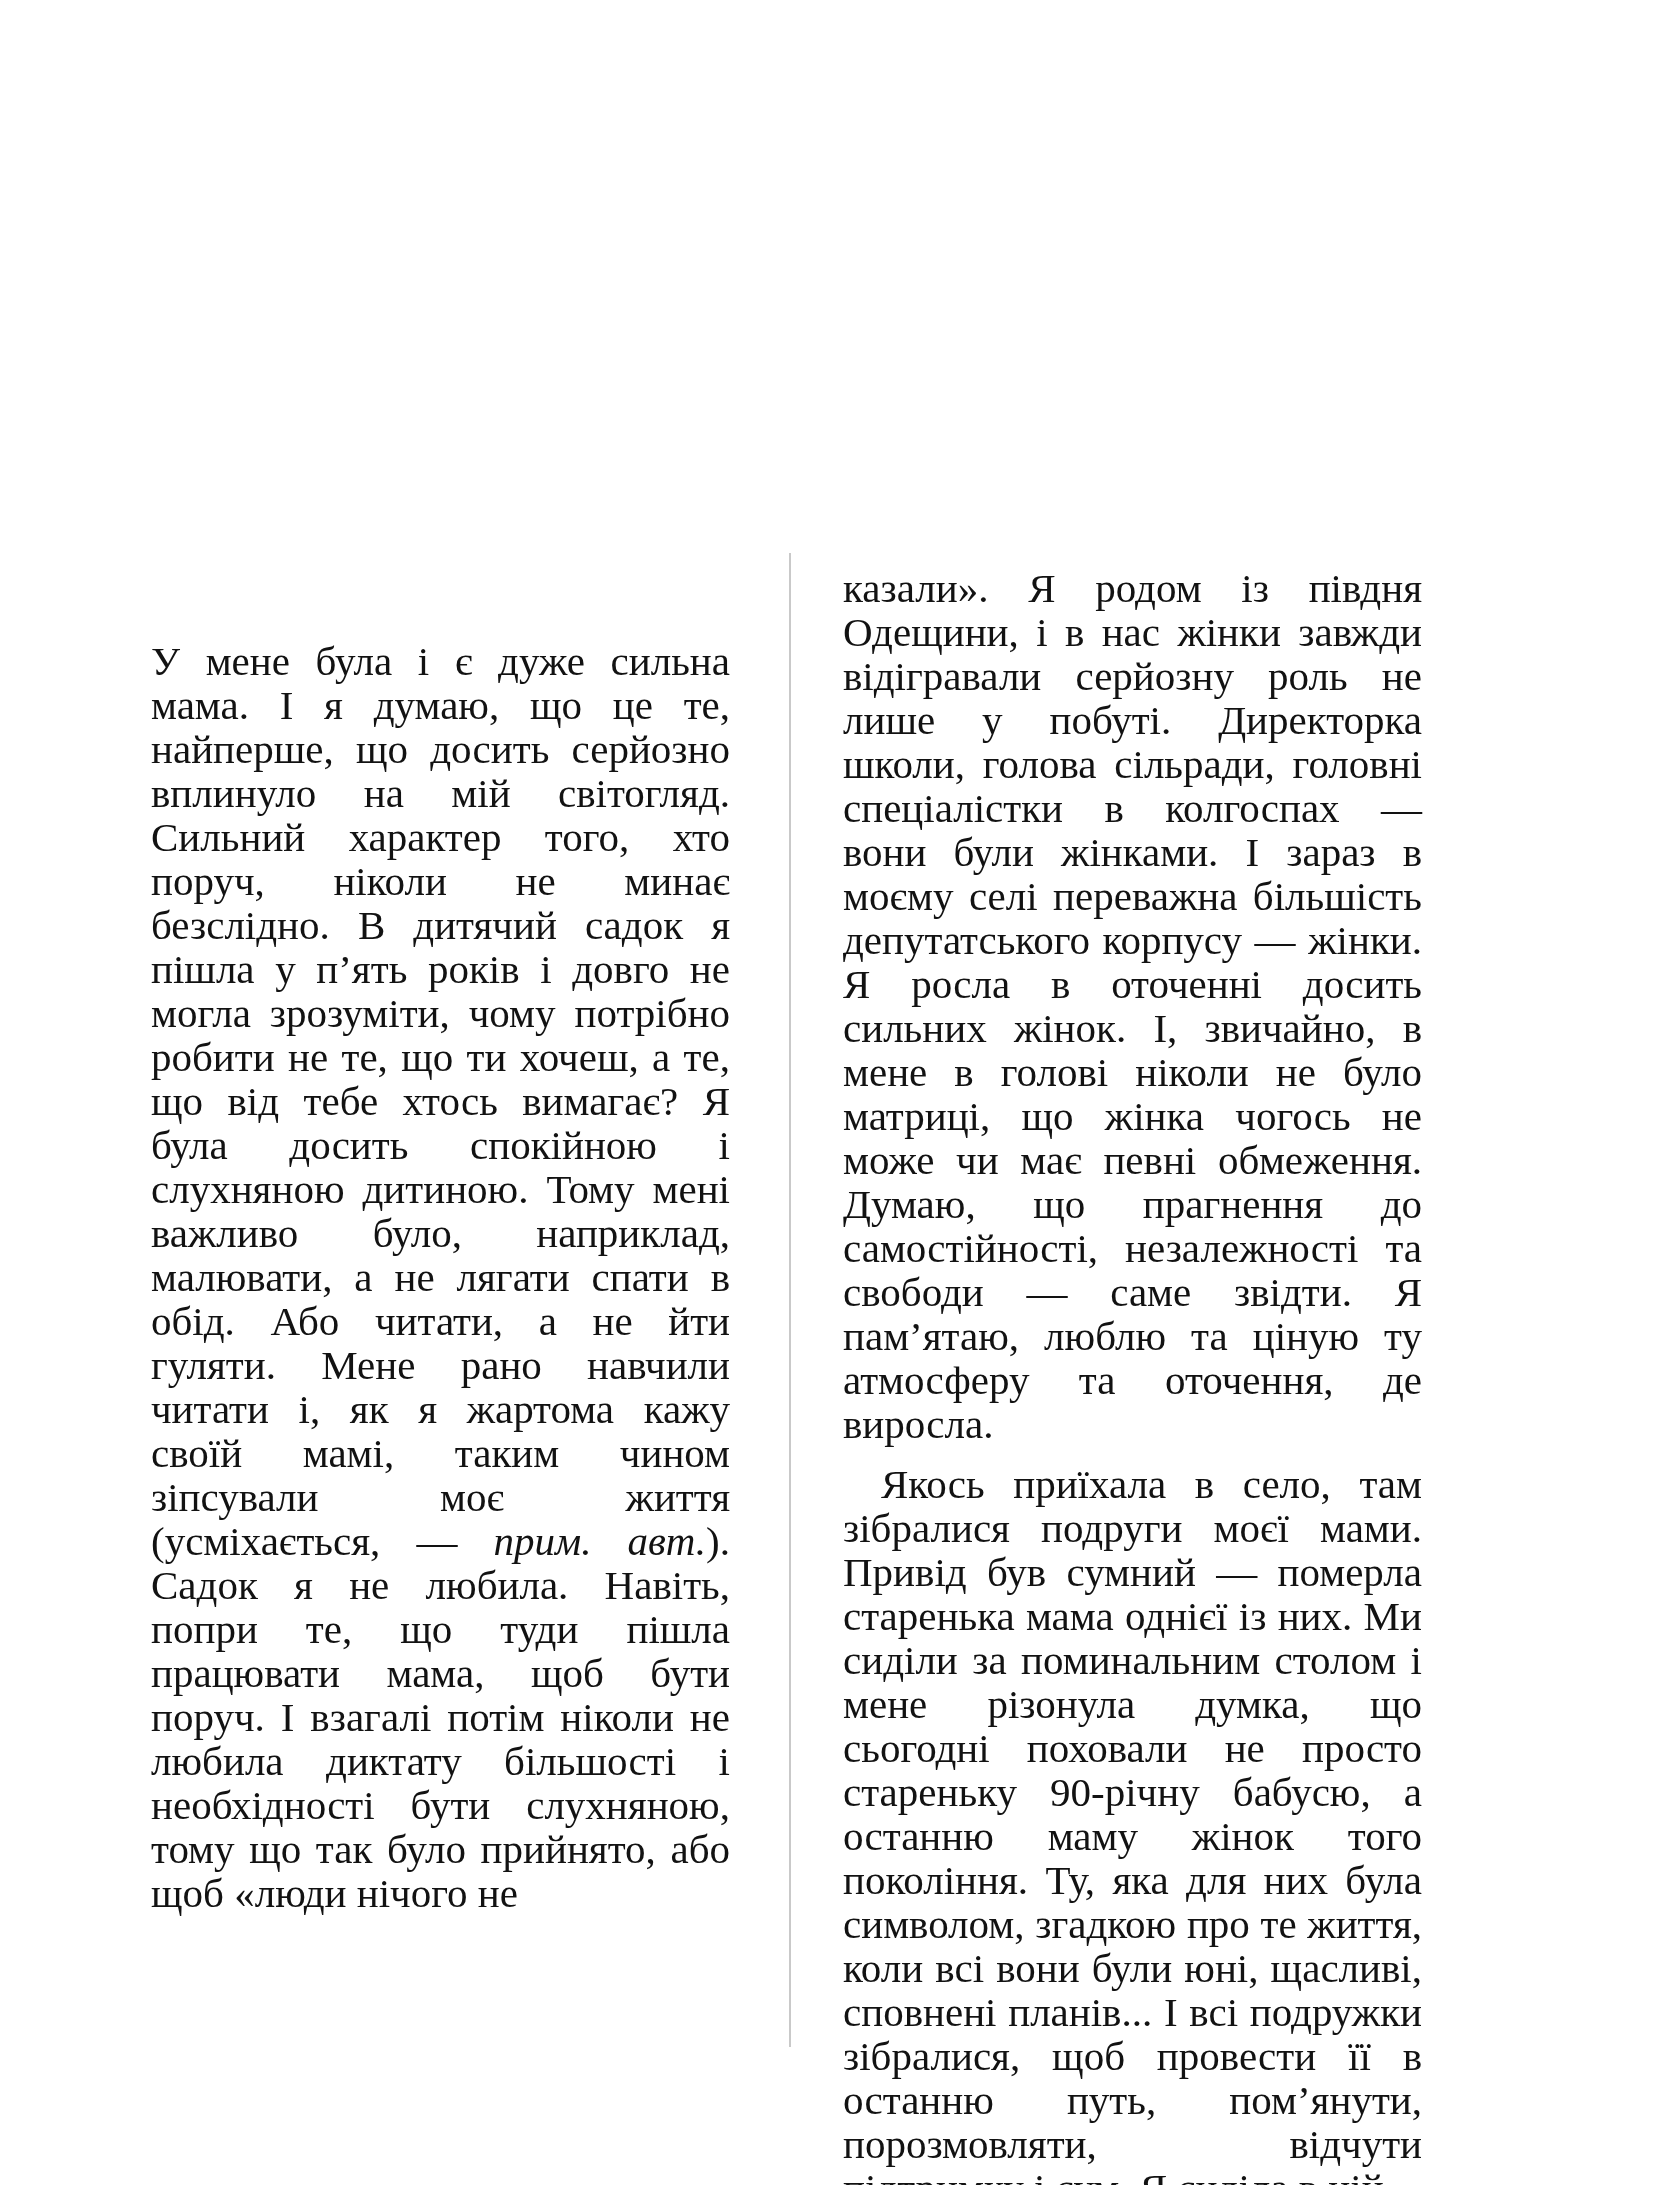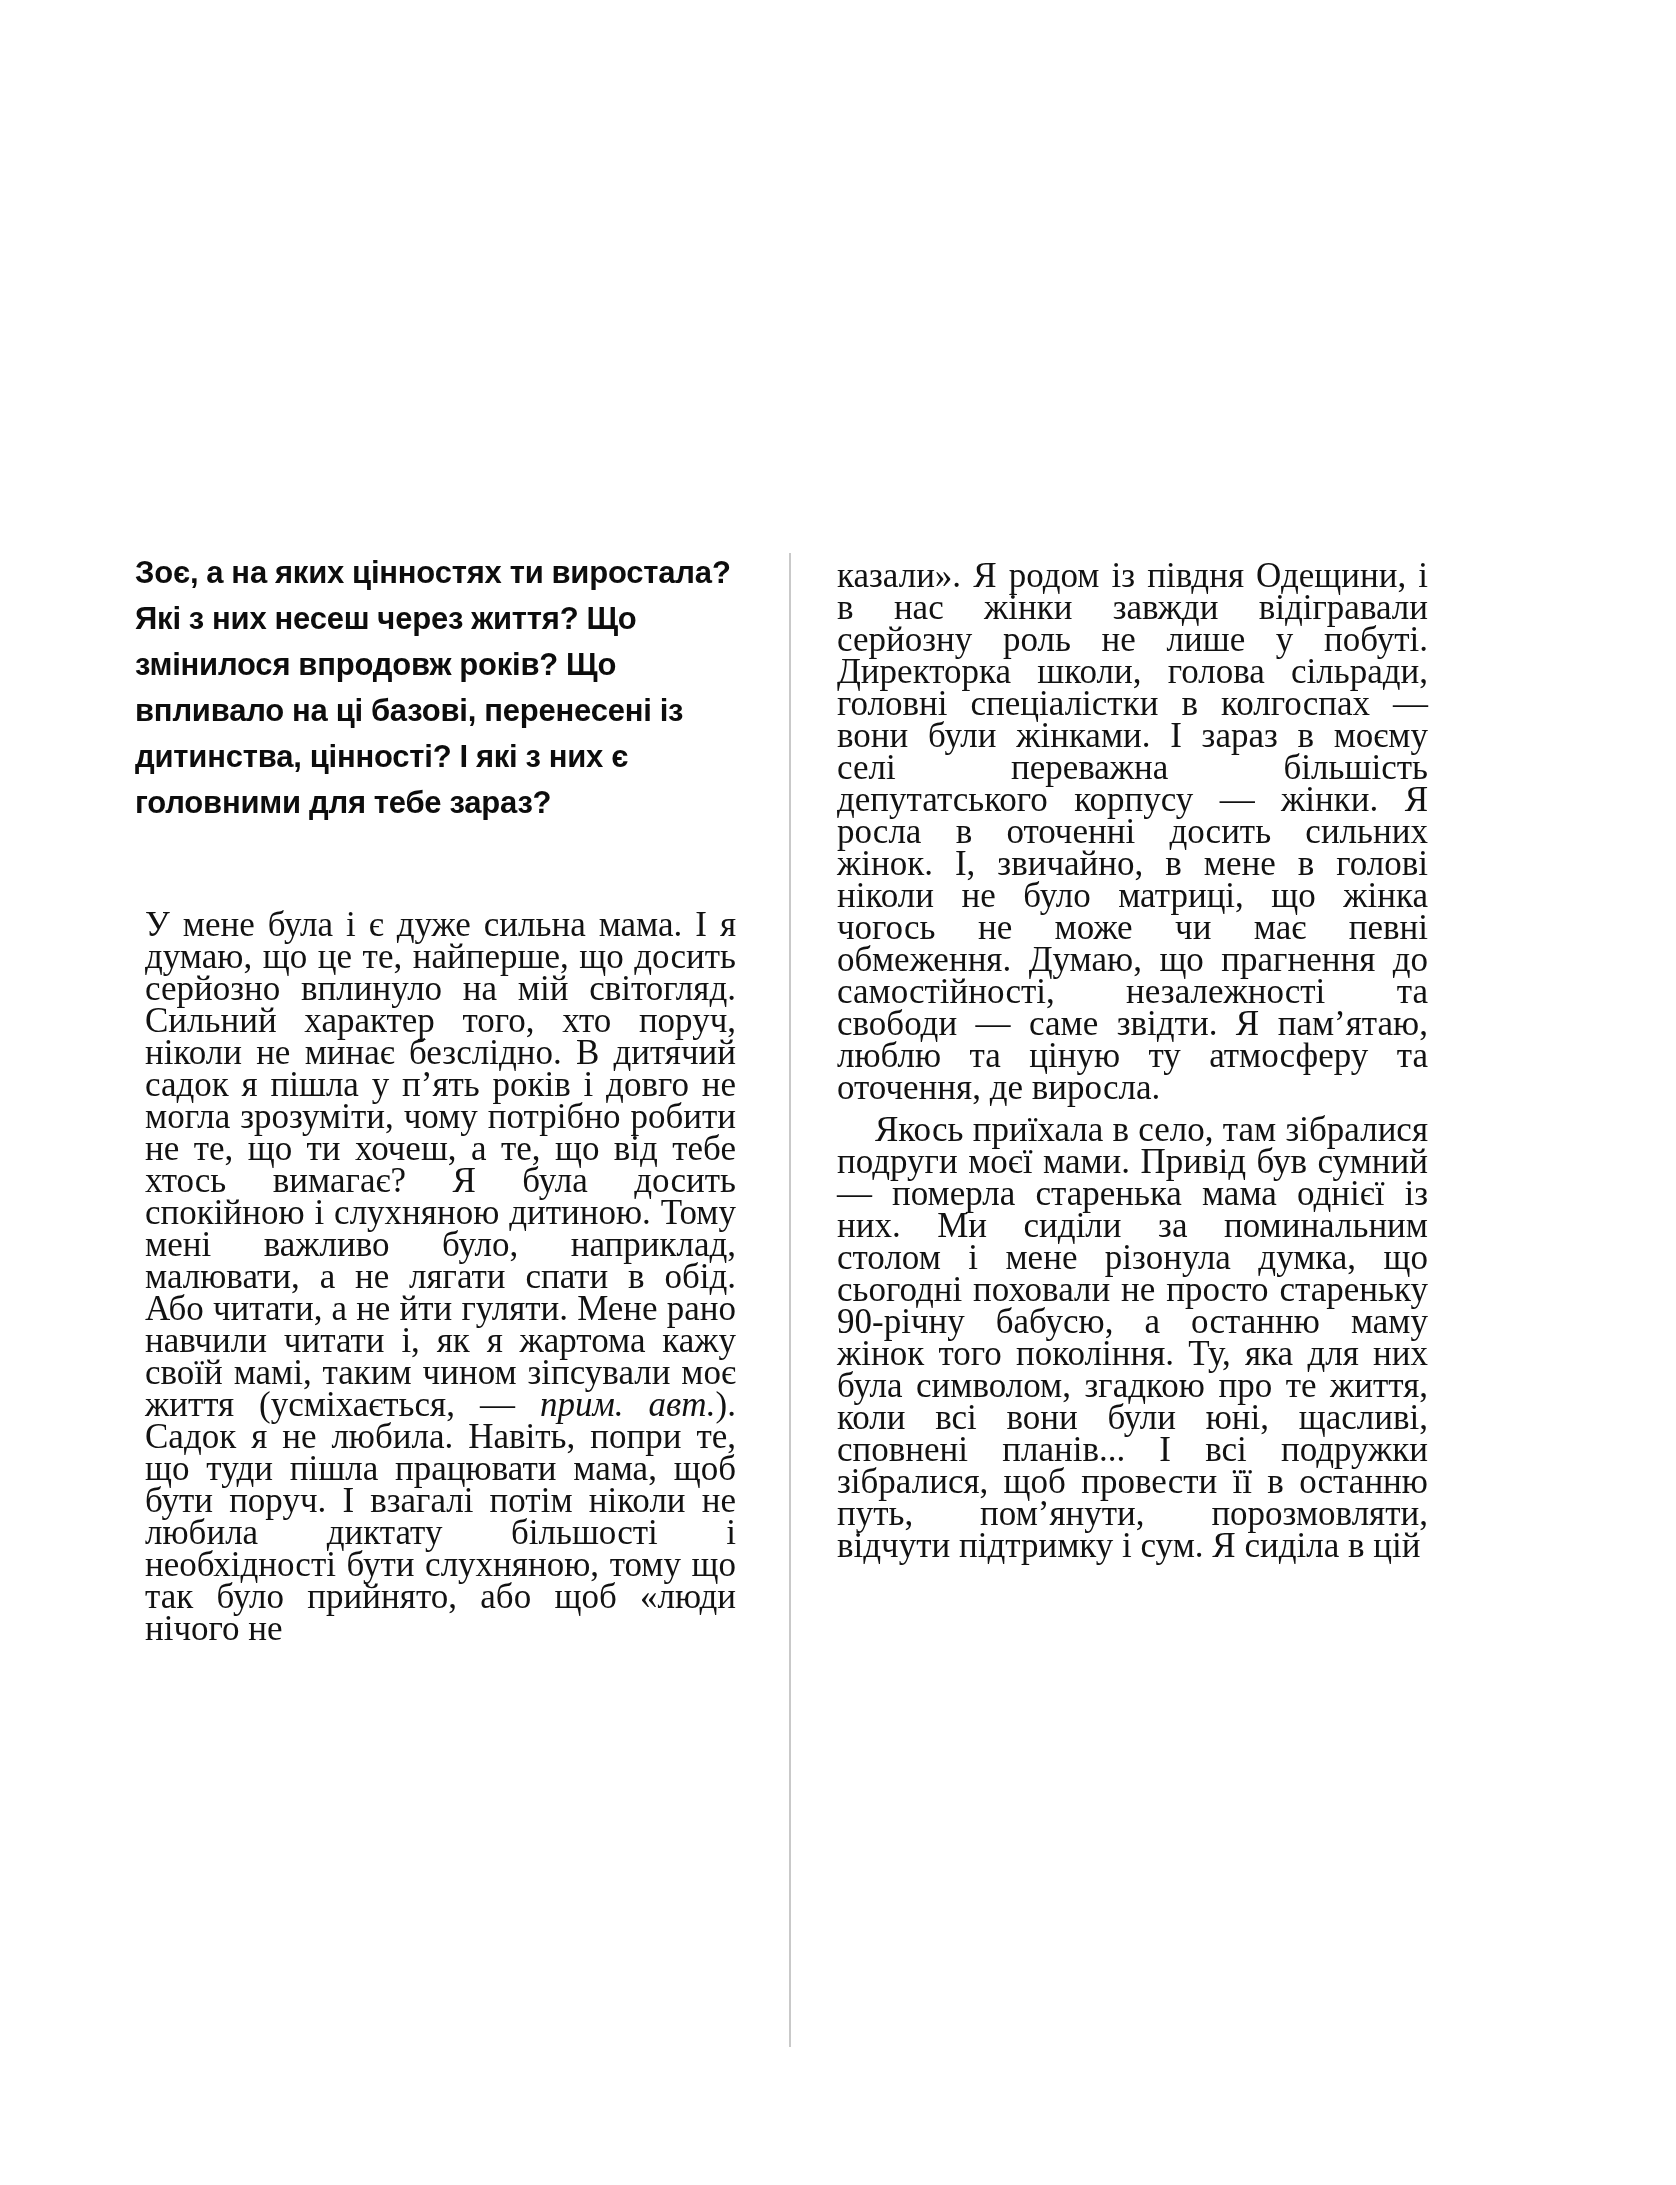--- a/index.html
+++ b/index.html
@@ -65,26 +65,26 @@
     line-height: 46px;
     letter-spacing: -0.2px;
     color: #0d0d0d;
     margin: 0 0 0 0;
     text-align: left;
     word-spacing: -0.4px;
   }
 
   
   .body-text {
-    font-size: 35px;
-    line-height: 32px;
+    font-size: 41px;
+    line-height: 44px;
     text-align: justify;
     text-justify: inter-word;
     color: #121212;
-    margin: 10px;
+    margin: 16px;
     hyphens: manual;
   }
 
   .body-text + .body-text {
     text-indent: 38px;
   }
 
   
   .gap-after-question {
     height: 73px;
@@ -102,21 +102,20 @@
 <body>
 
 <div class="page">
 
   <div class="text-block">
 
     <div class="column-rule"></div>
 
     <div class="column left">
 
-      <h2 class="question">Зоє, а на яких цінностях ти виростала? Які з них несеш через життя? Що змінилося впродовж років? Що впливало на ці базові, перенесені із дитинства, цінності? І які з них є головними для тебе зараз?</h2>
 
       <div class="gap-after-question"></div>
 
       <p class="body-text"><span>У мене була і є дуже сильна мама. І я думаю, що це те, найперше, що досить серйозно вплинуло на мій світогляд. Сильний характер того, хто поруч, ніколи не минає безслідно. В дитячий садок я пішла у п’ять років і довго не могла зрозуміти, чому потрібно робити не те, що ти хочеш, а те, що від тебе хтось вимагає? Я була досить спокійною і слухняною дитиною. Тому мені важливо було, наприклад, малювати, а не лягати спати в обід. Або читати, а не йти гуляти. Мене рано навчили читати і, як я жартома кажу своїй мамі, таким чином зіпсували моє життя (усміхається, — </span><em class="note-italic">прим. авт.</em><span>). Садок я не любила. Навіть, попри те, що туди пішла працювати мама, щоб бути поруч. І взагалі потім ніколи не любила диктату більшості і необхідності бути слухняною, тому що так було прийнято, або щоб «люди нічого не</span></p>
 
     </div>
 
     <div class="column right">
 
       <p class="body-text continued">казали». Я родом із півдня Одещини, і в нас жінки завжди відігравали серйозну роль не лише у побуті. Директорка школи, голова сільради, головні спеціалістки в колгоспах — вони були жінками. І зараз в моєму селі переважна більшість депутатського корпусу — жінки. Я росла в оточенні досить сильних жінок. І, звичайно, в мене в голові ніколи не було матриці, що жінка чогось не може чи має певні обмеження. Думаю, що прагнення до самостійності, незалежності та свободи — саме звідти. Я пам’ятаю, люблю та ціную ту атмосферу та оточення, де виросла.</p>

